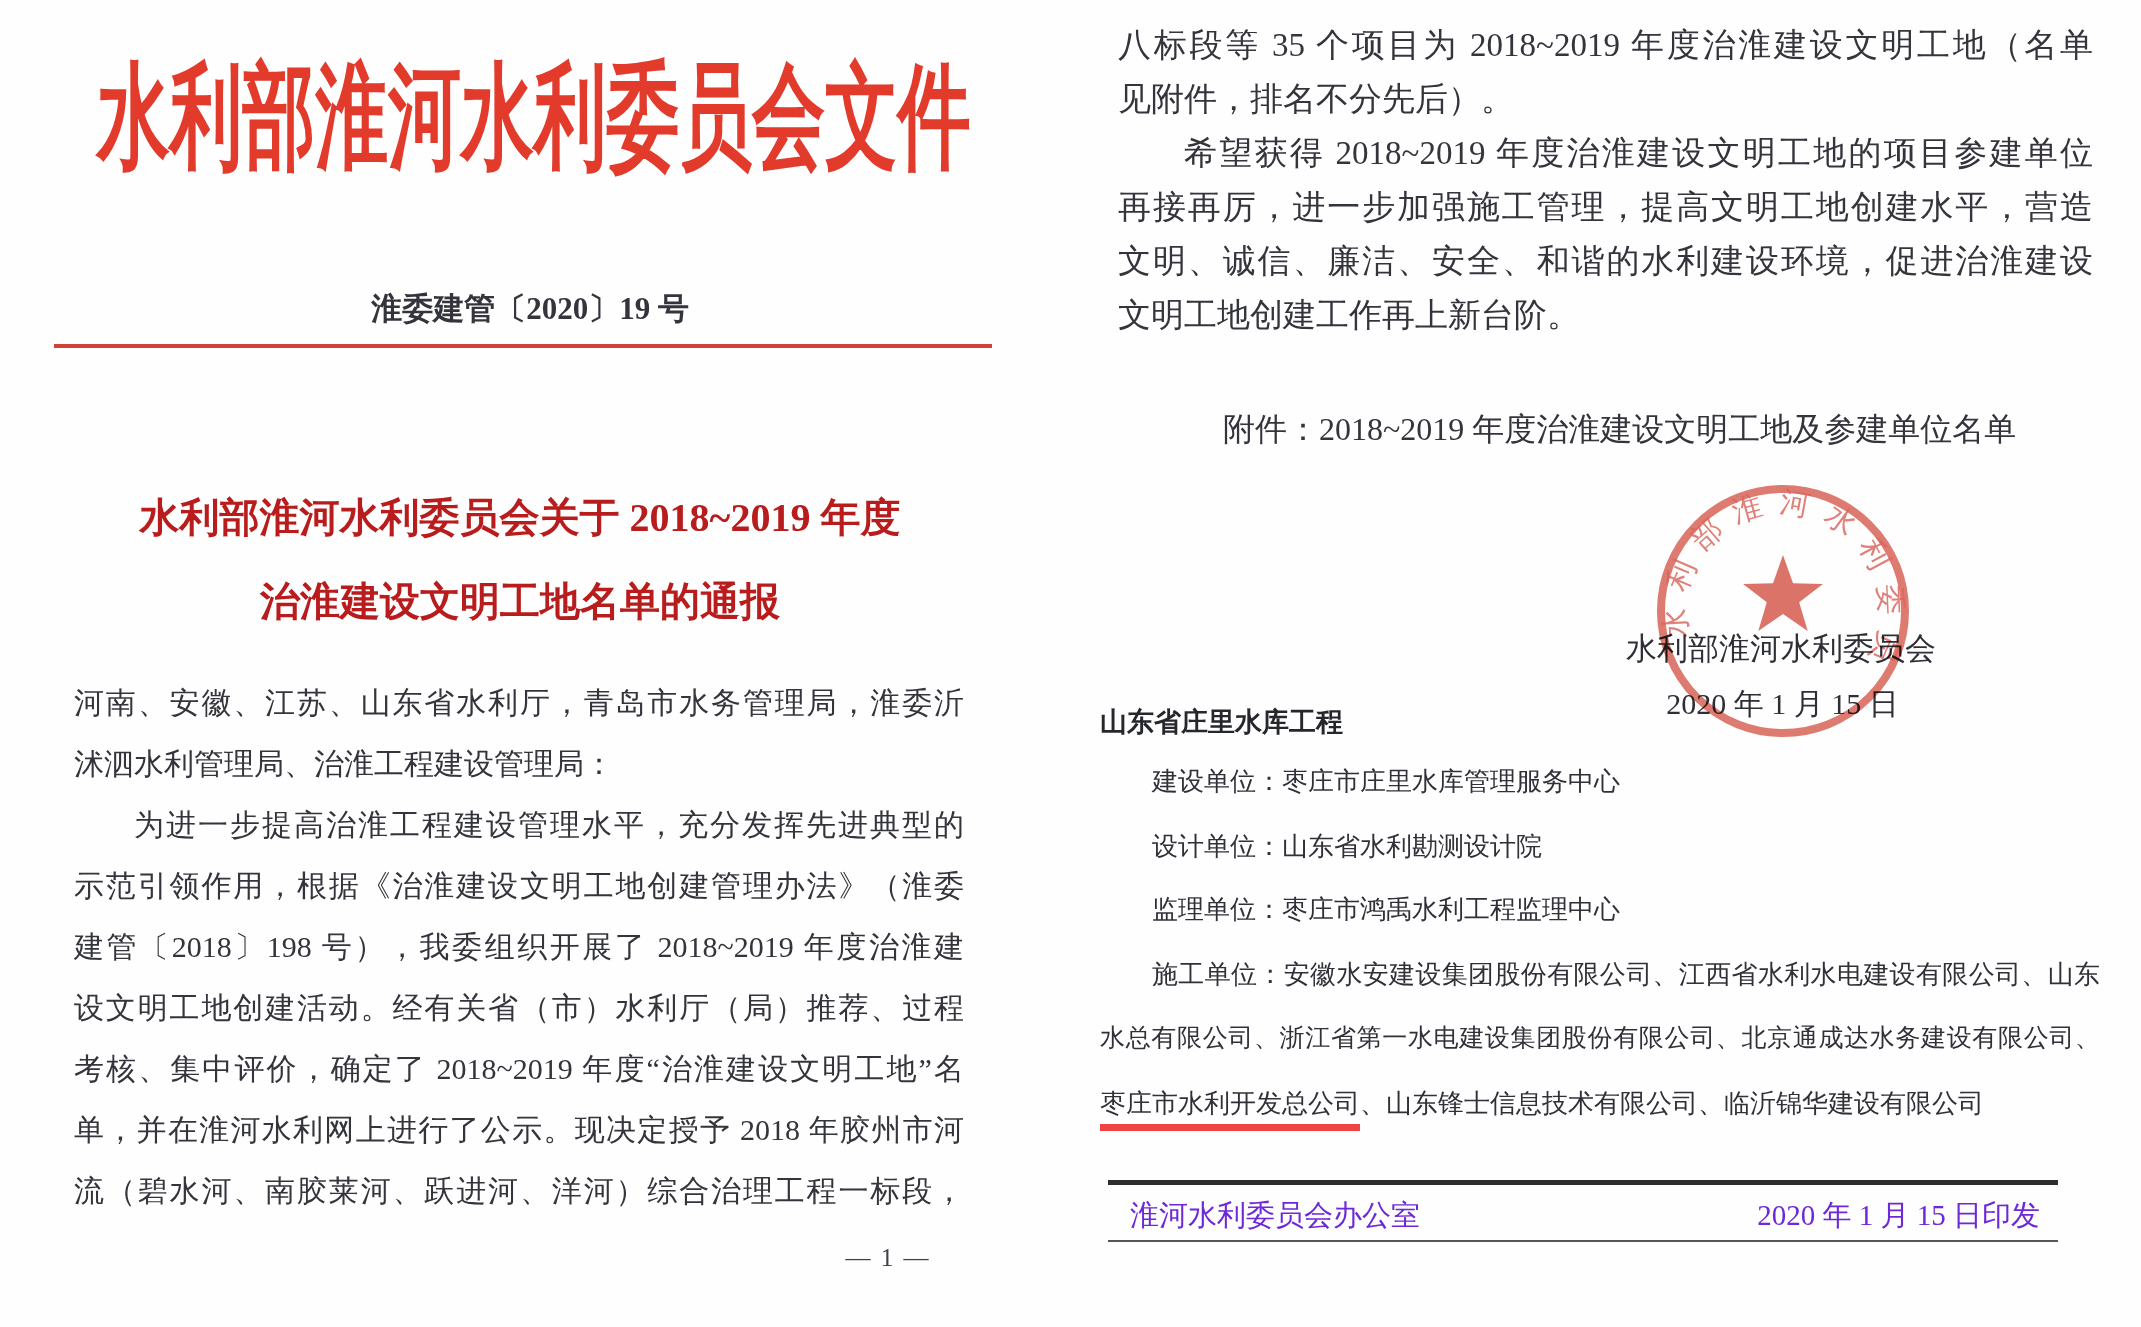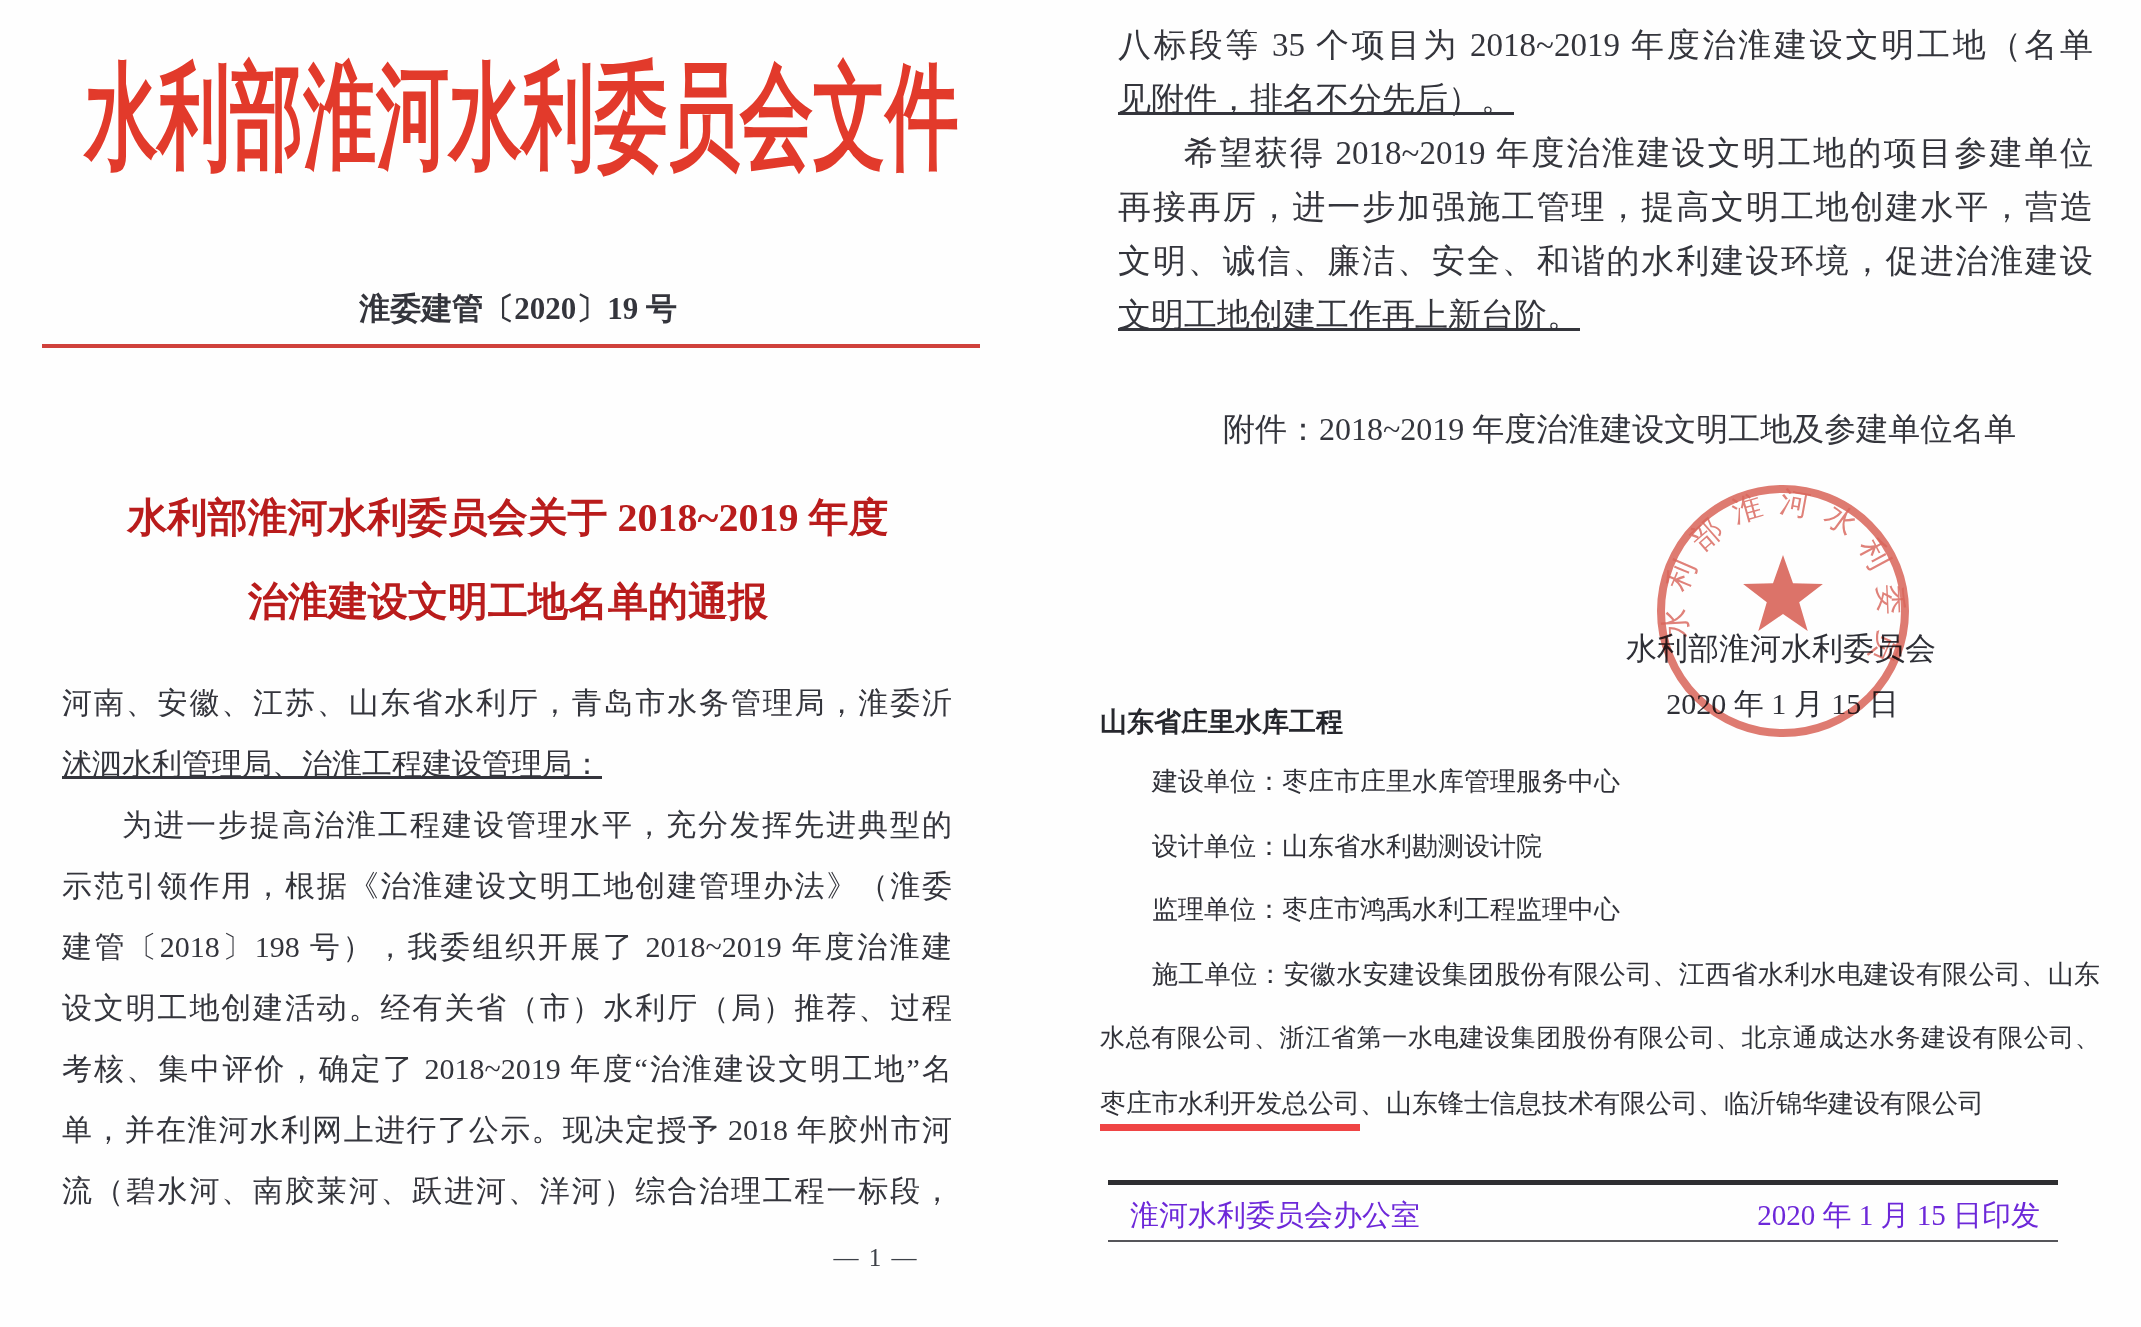--- a/index.html
+++ b/index.html
@@ -13,21 +13,21 @@
               letter-spacing:0px;}
   .doc-number{left:68px;top:288px;width:900px;text-align:center;font-size:31px;font-weight:bold;}
   .red-rule{left:42px;top:344px;width:938px;height:4px;}
   .doc-title{left:58px;width:900px;text-align:center;font-size:40px;font-weight:bold;color:#b91c1c;}
   .t1{top:490px;} .t2{top:574px;}
   .body-left{left:62px;top:672px;width:890px;font-size:30px;}
   .body-left .ln{height:61px;line-height:61px;overflow:hidden;}
   .body-right{left:1118px;top:18px;width:975px;font-size:33px;}
   .body-right .ln{height:54px;line-height:54px;overflow:hidden;}
   .jline{text-align:justify;text-align-last:justify;}
-  .nj{text-align:right;text-align-last:left;text-decoration:underline;}
+  .nj{text-align:right;text-align-last:left;}
   .ind{text-indent:2em;}
   .page-num{left:820px;top:1244px;width:112px;text-align:center;font-size:25px;color:#3d4148;letter-spacing:2px;}
 
   
   .attachment{left:1223px;top:408px;font-size:32px;white-space:nowrap;}
   .sign-authority{left:1621px;top:628px;width:320px;text-align:center;font-size:31px;color:#2e2f36;white-space:nowrap;}
   .sign-date{left:1650px;top:684px;width:265px;text-align:center;font-size:30px;color:#2e2f36;white-space:nowrap;}
   .seal{left:1652px;top:480px;width:262px;height:262px;mix-blend-mode:multiply;opacity:.92;}
   .proj-heading{left:1100px;top:704px;font-size:27px;font-weight:bold;
                 font-family:"Liberation Sans","DejaVu Sans",sans-serif;color:#26272d;white-space:nowrap;}
@@ -42,21 +42,21 @@
   .foot-line-bot{left:1108px;top:1240px;width:950px;height:2px;background:#55555a;}
   .foot-row{left:1108px;top:1196px;width:950px;display:flex;justify-content:space-between;
             font-size:29px;color:#6d28d9;}
   .foot-office{margin-left:22px;} .foot-date{margin-right:18px;}
 </style>
 </head>
 <body>
 
 <div id="stage">
 
-  <div class="abs" style="left:0;top:0;width:1010px;height:1210px;">
+  <div class="abs" style="left:12px;top:0;width:1010px;height:1210px;">
     <div class="abs red-header" style="color:#e23a2b;">水利部淮河水利委员会文件</div>
 
     <div class="abs doc-number">淮委建管〔2020〕19 号</div>
 
     <div class="abs red-rule" style="background:#d0413c;"></div>
 
     <div class="abs doc-title t1">水利部淮河水利委员会关于 2018~2019 年度</div>
     <div class="abs doc-title t2">治淮建设文明工地名单的通报</div>
 
     <div class="abs body-left">

